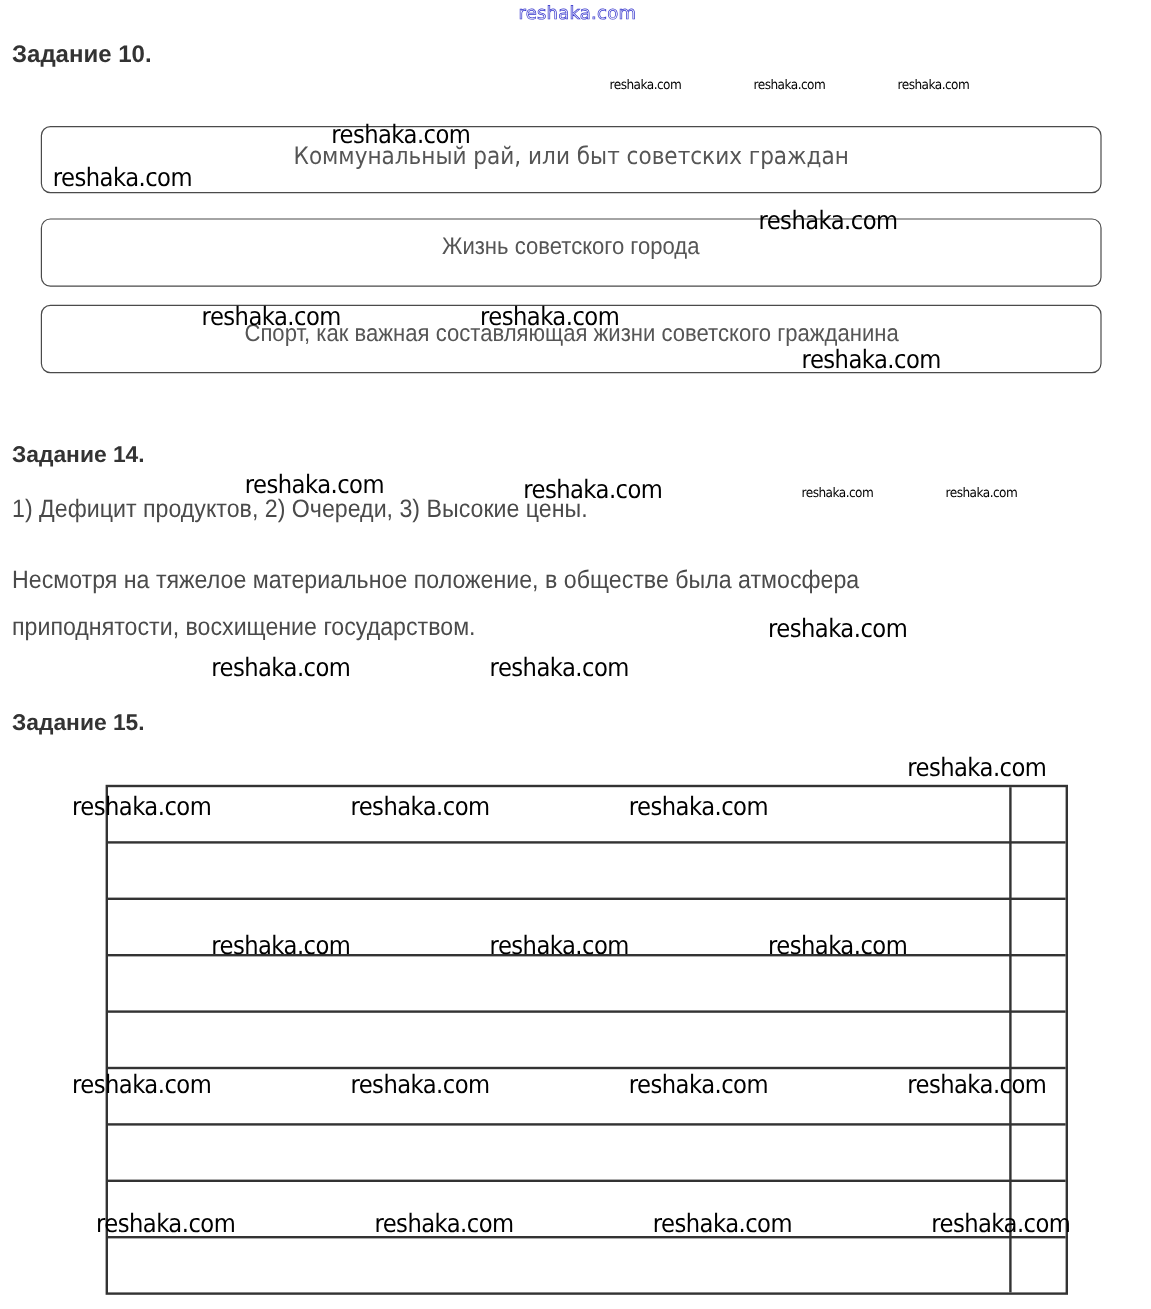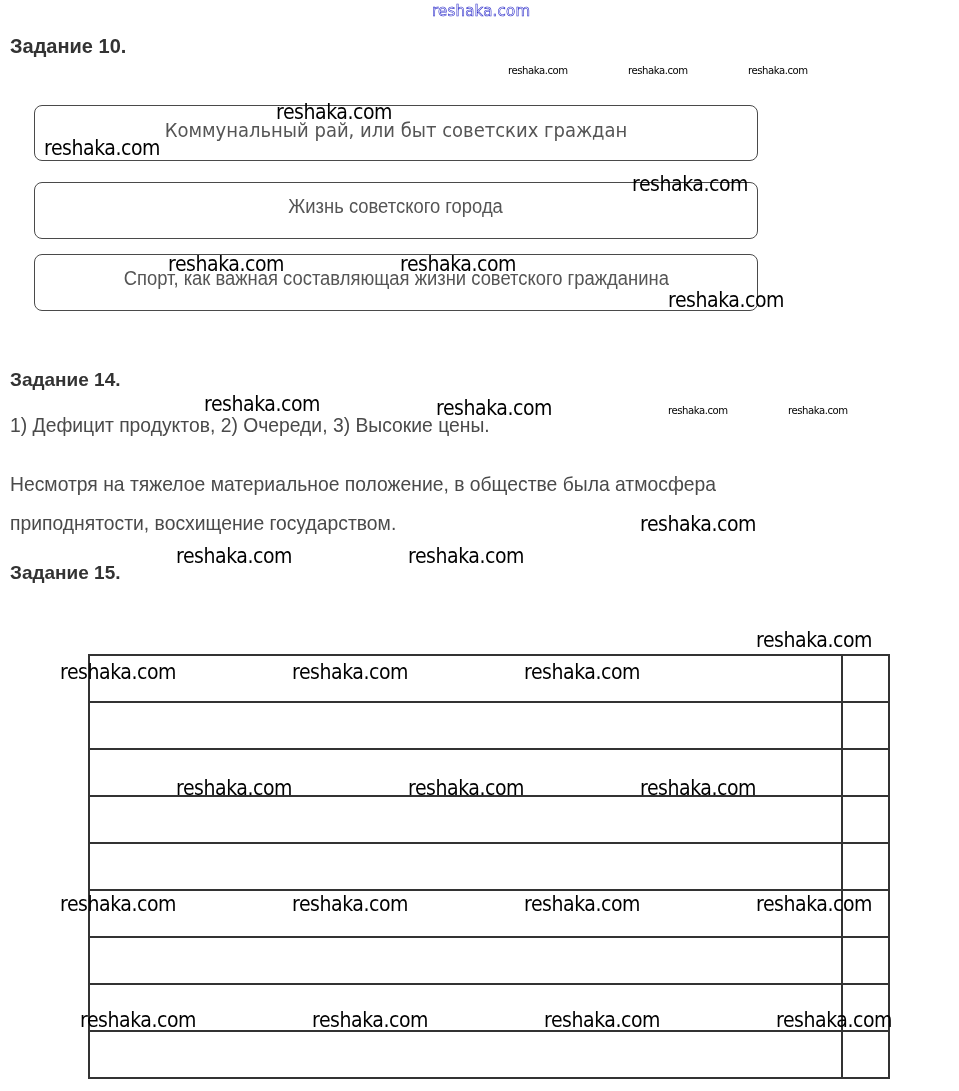--- a/index.html
+++ b/index.html
@@ -1,20 +1,20 @@
 <!DOCTYPE html>
 <html><head>
 <meta charset="utf-8">
 <style>
   html, body { margin:0; padding:0; background:#ffffff; }
   body { width:959px; height:1091px; position:relative; overflow:hidden; font-family:"Liberation Sans", sans-serif; }
   .abs { position:absolute; }
   .top-wm { left:432px; top:2px; font-family:"DejaVu Sans", sans-serif; font-size:15px; color:#ffffff; -webkit-text-stroke:0.6px #3333cc; letter-spacing:0.2px; }
   .heading { left:10px; font-weight:bold; font-size:20px; color:#333333; }
-  .box { left:34px; width:724px; border:1.5px solid #4a4a4a; border-radius:8px; background:#fff; box-sizing:border-box; display:flex; align-items:flex-start; justify-content:center; }
+  .box { left:34px; width:884px; border:1.5px solid #4a4a4a; border-radius:8px; background:#fff; box-sizing:border-box; display:flex; align-items:flex-start; justify-content:center; }
   .box-text { font-size:20px; color:#555; font-family:"DejaVu Sans", sans-serif; font-stretch:condensed; }
   .box-text.cond { font-family:"Liberation Sans Narrow","Liberation Sans", sans-serif; transform:scaleX(0.92); }
   .para { left:10px; font-size:21px; color:#4a4a4a; transform-origin:left top; }
   .wm { font-family:"DejaVu Sans", sans-serif; color:#000; white-space:nowrap; letter-spacing:-0.5px; }
   .wm-big { font-size:21px; transform:scaleX(0.9); transform-origin:left top; }
   .wm-small { font-size:11px; transform:scaleX(0.92); transform-origin:left top; }
   .tbl { position:absolute; left:88px; top:654px; width:802px; height:425px; border:2px solid #333; box-sizing:border-box; }
   .tbl .row { position:absolute; left:0; right:0; border-top:2px solid #333; }
   .tbl .vline { position:absolute; top:0; bottom:0; left:751px; border-left:2px solid #333; }
 </style>
@@ -33,21 +33,21 @@
 </div>
 <div class="abs box" style="top:254px; height:57px; padding-top:12px;">
   <span class="box-text cond">Спорт, как важная составляющая жизни советского гражданина</span>
 </div>
 
 <div class="abs heading" style="top:355px; font-size:19px;margin-top:14px;">Задание 14.</div>
 <div class="abs para" style="top:413px; transform:scaleX(0.92);">1) Дефицит продуктов, 2) Очереди, 3) Высокие цены.</div>
 <div class="abs para" style="top:472px; transform:scaleX(0.92);">Несмотря на тяжелое материальное положение, в обществе была атмосфера</div>
 <div class="abs para" style="top:511px; transform:scaleX(0.92);">приподнятости, восхищение государством.</div>
 
-<div class="abs heading" style="top:562px; font-size:19px;">Задание 15.</div>
+<div class="abs heading" style="top:592px; font-size:19px;">Задание 15.</div>
 
 <div class="tbl">
   <div class="row" style="top:45px;"></div>
   <div class="row" style="top:92px;"></div>
   <div class="row" style="top:139px;"></div>
   <div class="row" style="top:186px;"></div>
   <div class="row" style="top:233px;"></div>
   <div class="row" style="top:280px;"></div>
   <div class="row" style="top:327px;"></div>
   <div class="row" style="top:374px;"></div>

